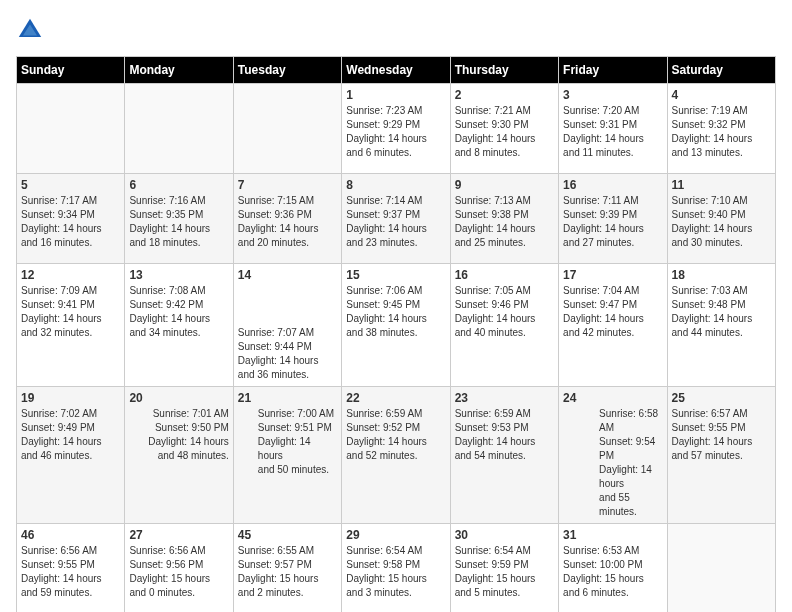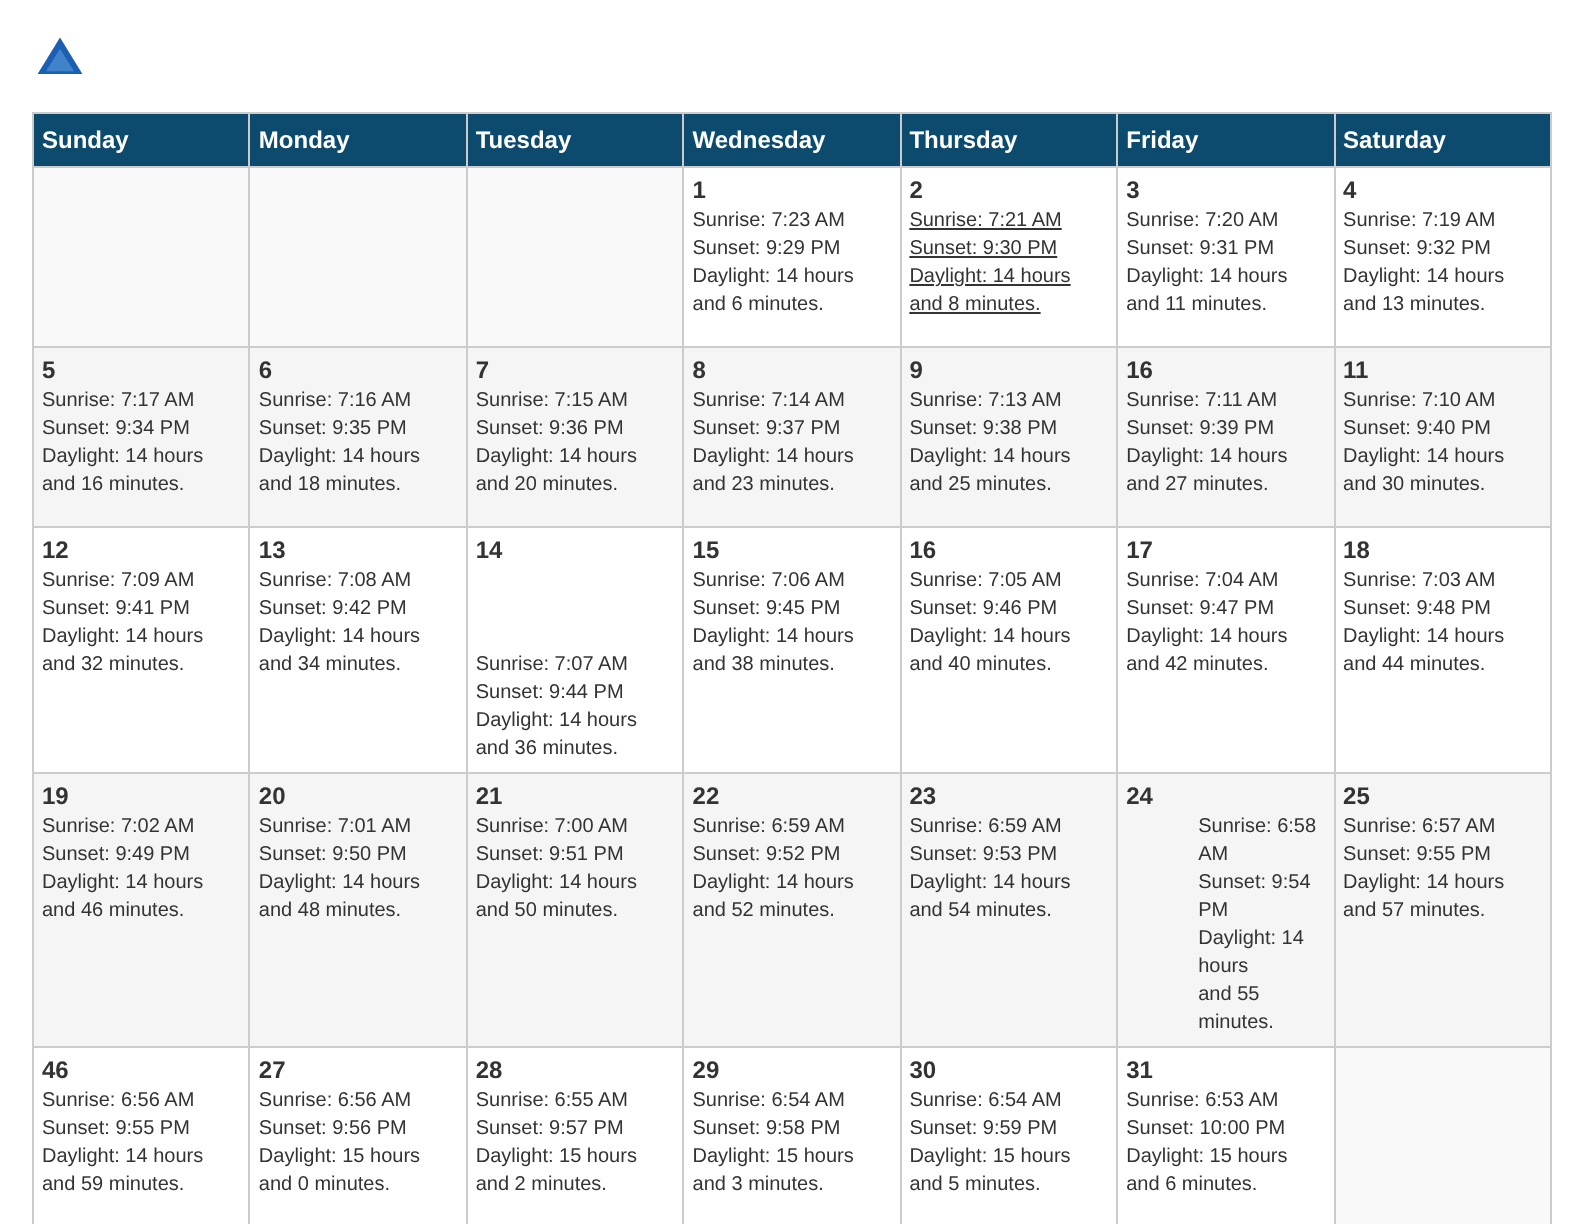--- a/index.html
+++ b/index.html
@@ -51,21 +51,21 @@
     .subtitle {
       font-size: 16px;
       color: #555;
     }
     table {
       width: 100%;
       border-collapse: collapse;
       table-layout: fixed;
     }
     thead tr th {
-      background-color: #0c4a6e;
+      background-color: #000000;
       color: #fff;
       font-size: 12px;
       font-weight: bold;
       padding: 6px 4px;
       text-align: left;
       border: 1px solid #ccc;
     }
     tbody tr td {
       vertical-align: top;
       border: 1px solid #ccc;
@@ -132,21 +132,21 @@
         <td class="empty-cell"></td>
         <td>
           <span class="day-number">1</span>
           <div class="day-info" style="white-space: pre-line;">Sunrise: 7:23 AM
 Sunset: 9:29 PM
 Daylight: 14 hours
 and 6 minutes.</div>
         </td>
         <td>
           <span class="day-number">2</span>
-          <div class="day-info" style="white-space: pre-line; text-decoration: underline;">Sunrise: 7:21 AM
+          <div class="day-info" style="white-space: pre-line;">Sunrise: 7:21 AM
 Sunset: 9:30 PM
 Daylight: 14 hours
 and 8 minutes.</div>
         </td>
         <td>
           <span class="day-number">3</span>
           <div class="day-info" style="white-space: pre-line;">Sunrise: 7:20 AM
 Sunset: 9:31 PM
 Daylight: 14 hours
 and 11 minutes.</div>
@@ -264,28 +264,28 @@
       <tr>
         <td>
           <span class="day-number">19</span>
           <div class="day-info" style="white-space: pre-line;">Sunrise: 7:02 AM
 Sunset: 9:49 PM
 Daylight: 14 hours
 and 46 minutes.</div>
         </td>
         <td>
           <span class="day-number">20</span>
-          <div class="day-info" style="white-space: pre-line;">Sunrise: 7:01 AM
+          <div class="day-info" style="white-space: pre-line; text-align: right;">Sunrise: 7:01 AM
 Sunset: 9:50 PM
 Daylight: 14 hours
 and 48 minutes.</div>
         </td>
         <td>
           <span class="day-number">21</span>
-          <div class="day-info" style="white-space: pre-line;">Sunrise: 7:00 AM
+          <div class="day-info" style="white-space: pre-line; margin-left: 20px;">Sunrise: 7:00 AM
 Sunset: 9:51 PM
 Daylight: 14 hours
 and 50 minutes.</div>
         </td>
         <td>
           <span class="day-number">22</span>
           <div class="day-info" style="white-space: pre-line;">Sunrise: 6:59 AM
 Sunset: 9:52 PM
 Daylight: 14 hours
 and 52 minutes.</div>
@@ -321,21 +321,21 @@
 and 59 minutes.</div>
         </td>
         <td>
           <span class="day-number">27</span>
           <div class="day-info" style="white-space: pre-line;">Sunrise: 6:56 AM
 Sunset: 9:56 PM
 Daylight: 15 hours
 and 0 minutes.</div>
         </td>
         <td>
-          <span class="day-number">28</span>
+          <span class="day-number">45</span>
           <div class="day-info" style="white-space: pre-line;">Sunrise: 6:55 AM
 Sunset: 9:57 PM
 Daylight: 15 hours
 and 2 minutes.</div>
         </td>
         <td>
           <span class="day-number">29</span>
           <div class="day-info" style="white-space: pre-line;">Sunrise: 6:54 AM
 Sunset: 9:58 PM
 Daylight: 15 hours

